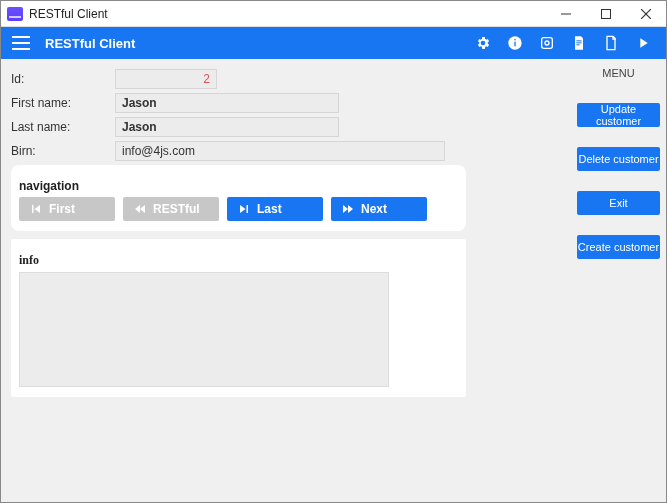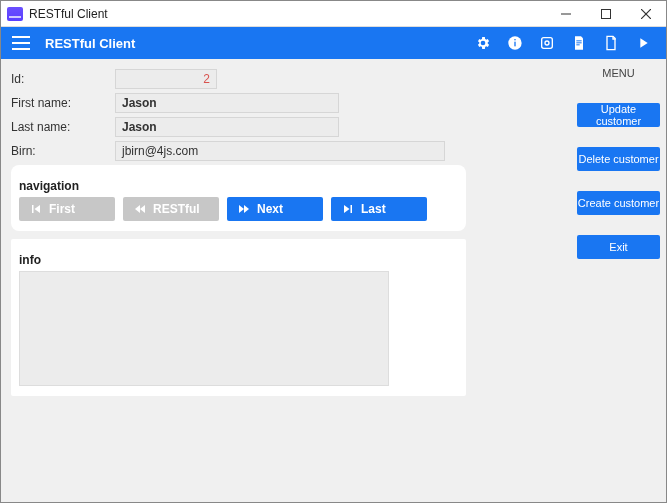--- a/index.html
+++ b/index.html
@@ -33,21 +33,21 @@
   .fld-id { width: 102px; justify-content:flex-end; color:#d9534f;}
   .fld-med { width: 224px; font-weight: bold; }
   .fld-long { width: 330px; }
   
   .section-title { font-size:12px; font-weight:700; color:#222; margin-top:8px; margin-bottom:2px;}
   .panel-nav { background:#fff; padding:6px 8px 10px 8px; border-radius:8px; width: 455px;}
   .nav-buttons { display:flex; gap:8px; margin-top:4px;}
   .nav-btn { height:22px; display:flex; align-items:center; gap:6px; color:#fff; background:#1976f2; border:none; border-radius:2px; font-weight:600; font-size:12px; cursor:pointer; padding:12px 10px; min-width:96px;}
   .nav-btn.disabled { background:#c7c7c7; color:#fff; cursor:default;}
   .nav-btn svg{width:14px;height:12px;fill:#fff;}
-  .panel-info { background:#fff; padding:6px 8px 10px 8px; border-radius:2px; width:455px; margin-top:6px;}
+  .panel-info { background:#fff; padding:6px 8px 10px 8px; border-radius:2px; width:455px; margin-top:6px;font-family:Liberation Serif, serif;}
   .info-box { width: 370px; height: 115px; background:#ececec; border:1px solid #ddd; margin-top:4px;}
   
   .menu-title { text-align:center; font-size:11px; color:#444; margin-bottom:4px;}
   .side-btn { height:24px; background:#1976f2; color:#fff; border:none; border-radius:2px; font-size:11px; cursor:pointer; text-align:center;}
 </style>
 </head>
 <body>
 
 <div class="window">
 
@@ -141,21 +141,21 @@
         </div>
         <div class="row">
           <label>Last name:</label>
           <div class="field fld-med">
               <span>Jason</span>
             </div>
         </div>
         <div class="row">
           <label>Birn:</label>
           <div class="field fld-long">
-              <span>jbirn@4js.com</span>
+              <span>info@4js.com</span>
             </div>
         </div>
       </div>
 
       <div class="panel-nav">
         <div class="section-title">navigation</div>
         <div class="nav-buttons">
           <button class="nav-btn disabled">
             <svg viewBox="0 0 24 24">
                 <rect x="4" y="4" width="3" height="16"></rect>
@@ -165,42 +165,42 @@
           </button>
           <button class="nav-btn disabled">
             <svg viewBox="0 0 24 24">
                 <polygon points="12,4 2,12 12,20"></polygon>
                 <polygon points="22,4 12,12 22,20"></polygon>
               </svg>
             <span>RESTful</span>
           </button>
           <button class="nav-btn">
             <svg viewBox="0 0 24 24">
+                <polygon points="4,4 15,12 4,20"></polygon>
+                <rect x="17" y="4" width="3" height="16"></rect>
+              </svg>
+            <span>Last</span>
+          </button>
+          <button class="nav-btn">
+            <svg viewBox="0 0 24 24">
                 <polygon points="2,4 12,12 2,20"></polygon>
                 <polygon points="12,4 22,12 12,20"></polygon>
               </svg>
             <span>Next</span>
-          </button>
-          <button class="nav-btn">
-            <svg viewBox="0 0 24 24">
-                <polygon points="4,4 15,12 4,20"></polygon>
-                <rect x="17" y="4" width="3" height="16"></rect>
-              </svg>
-            <span>Last</span>
           </button>
         </div>
       </div>
 
       <div class="panel-info">
         <div class="section-title">info</div>
         <div class="info-box"><span></span></div>
       </div>
     </div>
 
     <div class="side">
       <div class="menu-title">MENU</div>
       <button class="side-btn">Update customer</button>
       <button class="side-btn">Delete customer</button>
+      <button class="side-btn">Exit</button>
       <button class="side-btn">Create customer</button>
-      <button class="side-btn">Exit</button>
     </div>
   </div>
 </div>
 
 </body></html>

